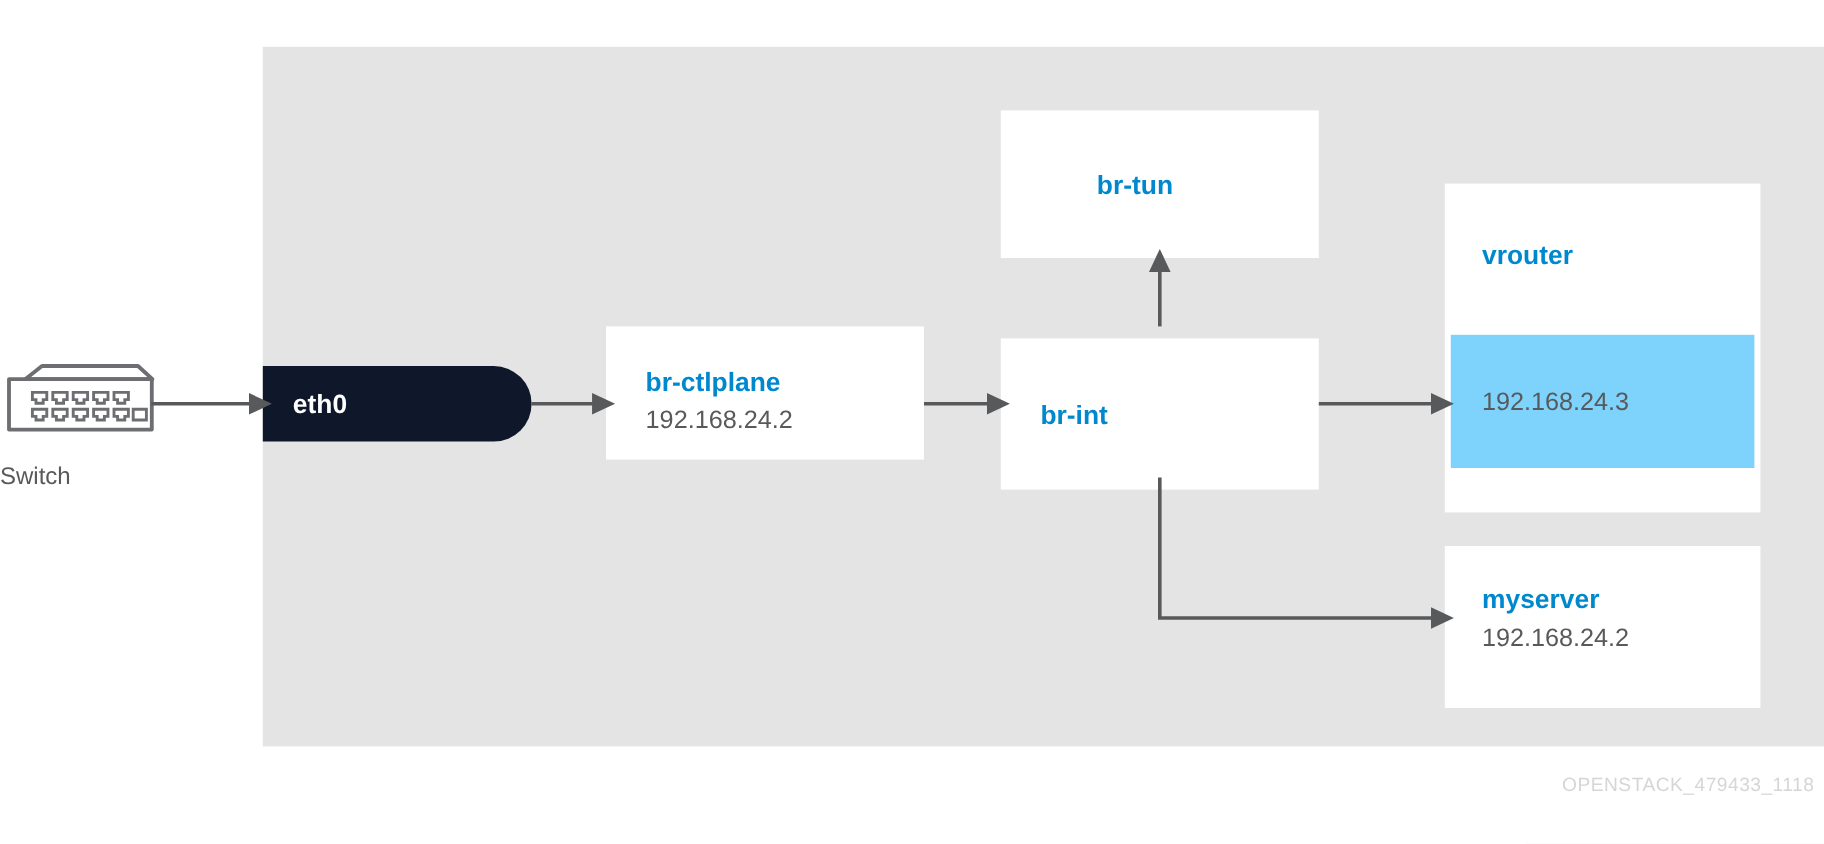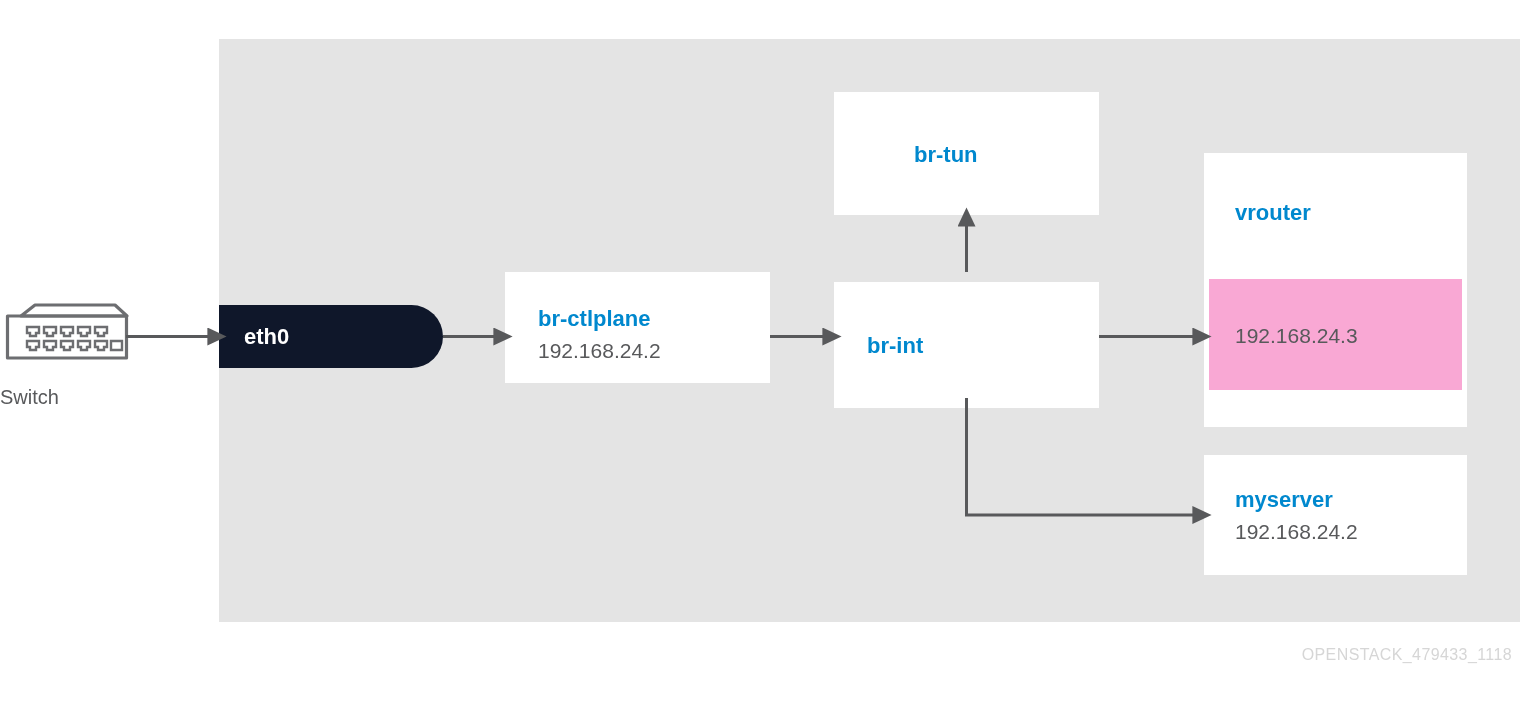--- a/index.html
+++ b/index.html
@@ -116,26 +116,26 @@
 
   
   #node-vrouter { left: 1204px; top: 153px; width: 263px; height: 274px; }
   #node-vrouter .node-title { left: 31px; top: 47px; }
   #node-vrouter .inner-box {
     position: absolute;
     left: 5px;
     top: 126px;
     width: 253px;
     height: 111px;
-    background: #f9a8d4;
+    background: #7dd3fc;
   }
   #node-vrouter .inner-box .node-sub { left: 26px; top: 45px; }
 
   
-  #node-myserver { left: 1204px; top: 455px; width: 263px; height: 120px; text-decoration: underline; }
+  #node-myserver { left: 1204px; top: 455px; width: 263px; height: 135px; text-decoration: underline; }
   #node-myserver .node-title { left: 31px; top: 32px; }
   #node-myserver .node-sub   { left: 31px; top: 65px; }
 
   
   #connectors {
     position: absolute;
     left: 0;
     top: 0;
     width: 1520px;
     height: 703px;

